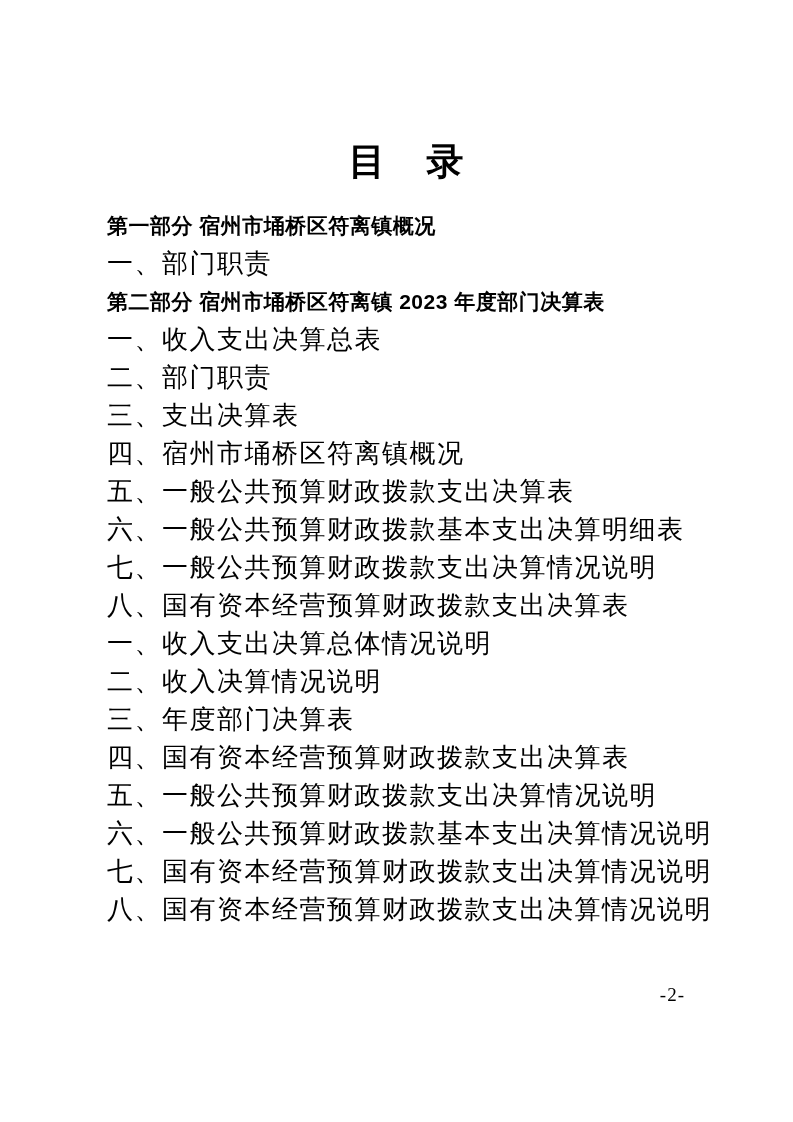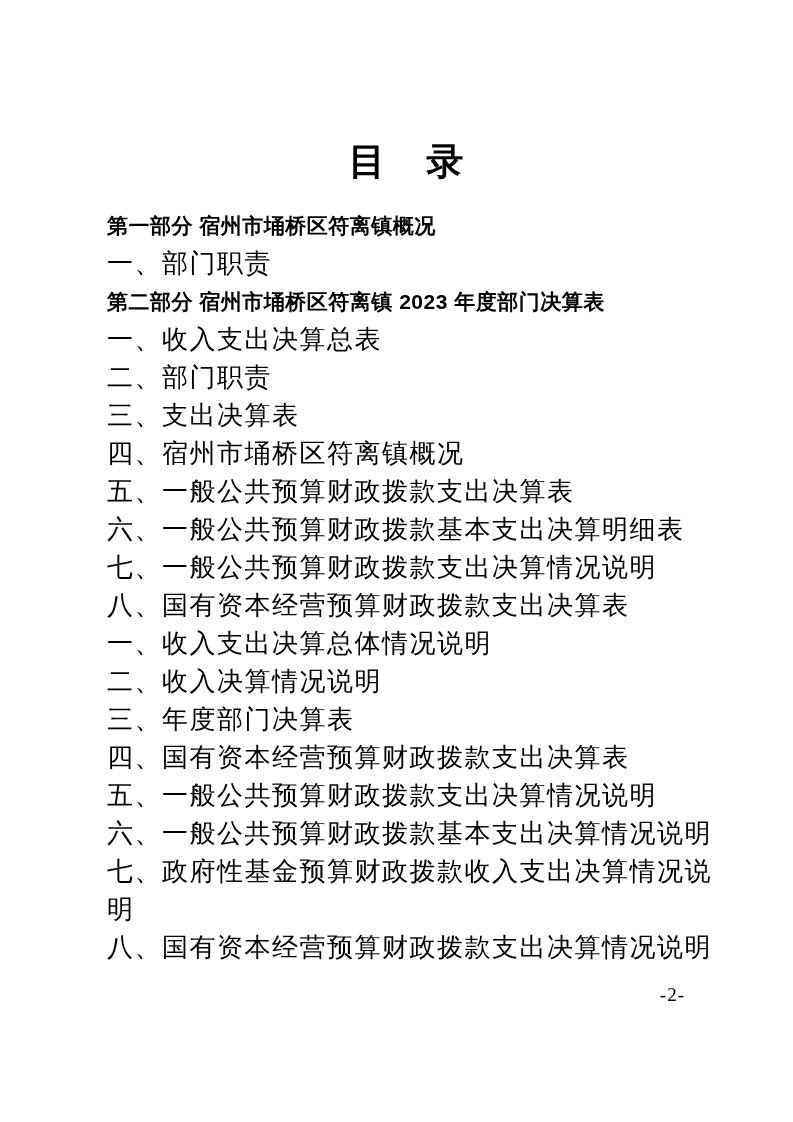--- a/index.html
+++ b/index.html
@@ -74,20 +74,20 @@
     <div class="toc-item">六、一般公共预算财政拨款基本支出决算明细表</div>
     <div class="toc-item">七、一般公共预算财政拨款支出决算情况说明</div>
     <div class="toc-item">八、国有资本经营预算财政拨款支出决算表</div>
 
     <div class="toc-item">一、收入支出决算总体情况说明</div>
     <div class="toc-item">二、收入决算情况说明</div>
     <div class="toc-item">三、年度部门决算表</div>
     <div class="toc-item">四、国有资本经营预算财政拨款支出决算表</div>
     <div class="toc-item">五、一般公共预算财政拨款支出决算情况说明</div>
     <div class="toc-item">六、一般公共预算财政拨款基本支出决算情况说明</div>
-    <div class="toc-item">七、政府性基金预算财政拨款收入支出决算情况说明</div>
+    <div class="toc-item">七、国有资本经营预算财政拨款支出决算情况说明</div>
     <div class="toc-item">八、国有资本经营预算财政拨款支出决算情况说明</div>
 
   </div>
 
   <div class="page-number">-2-</div>
 
 </div>
 
 </body></html>

